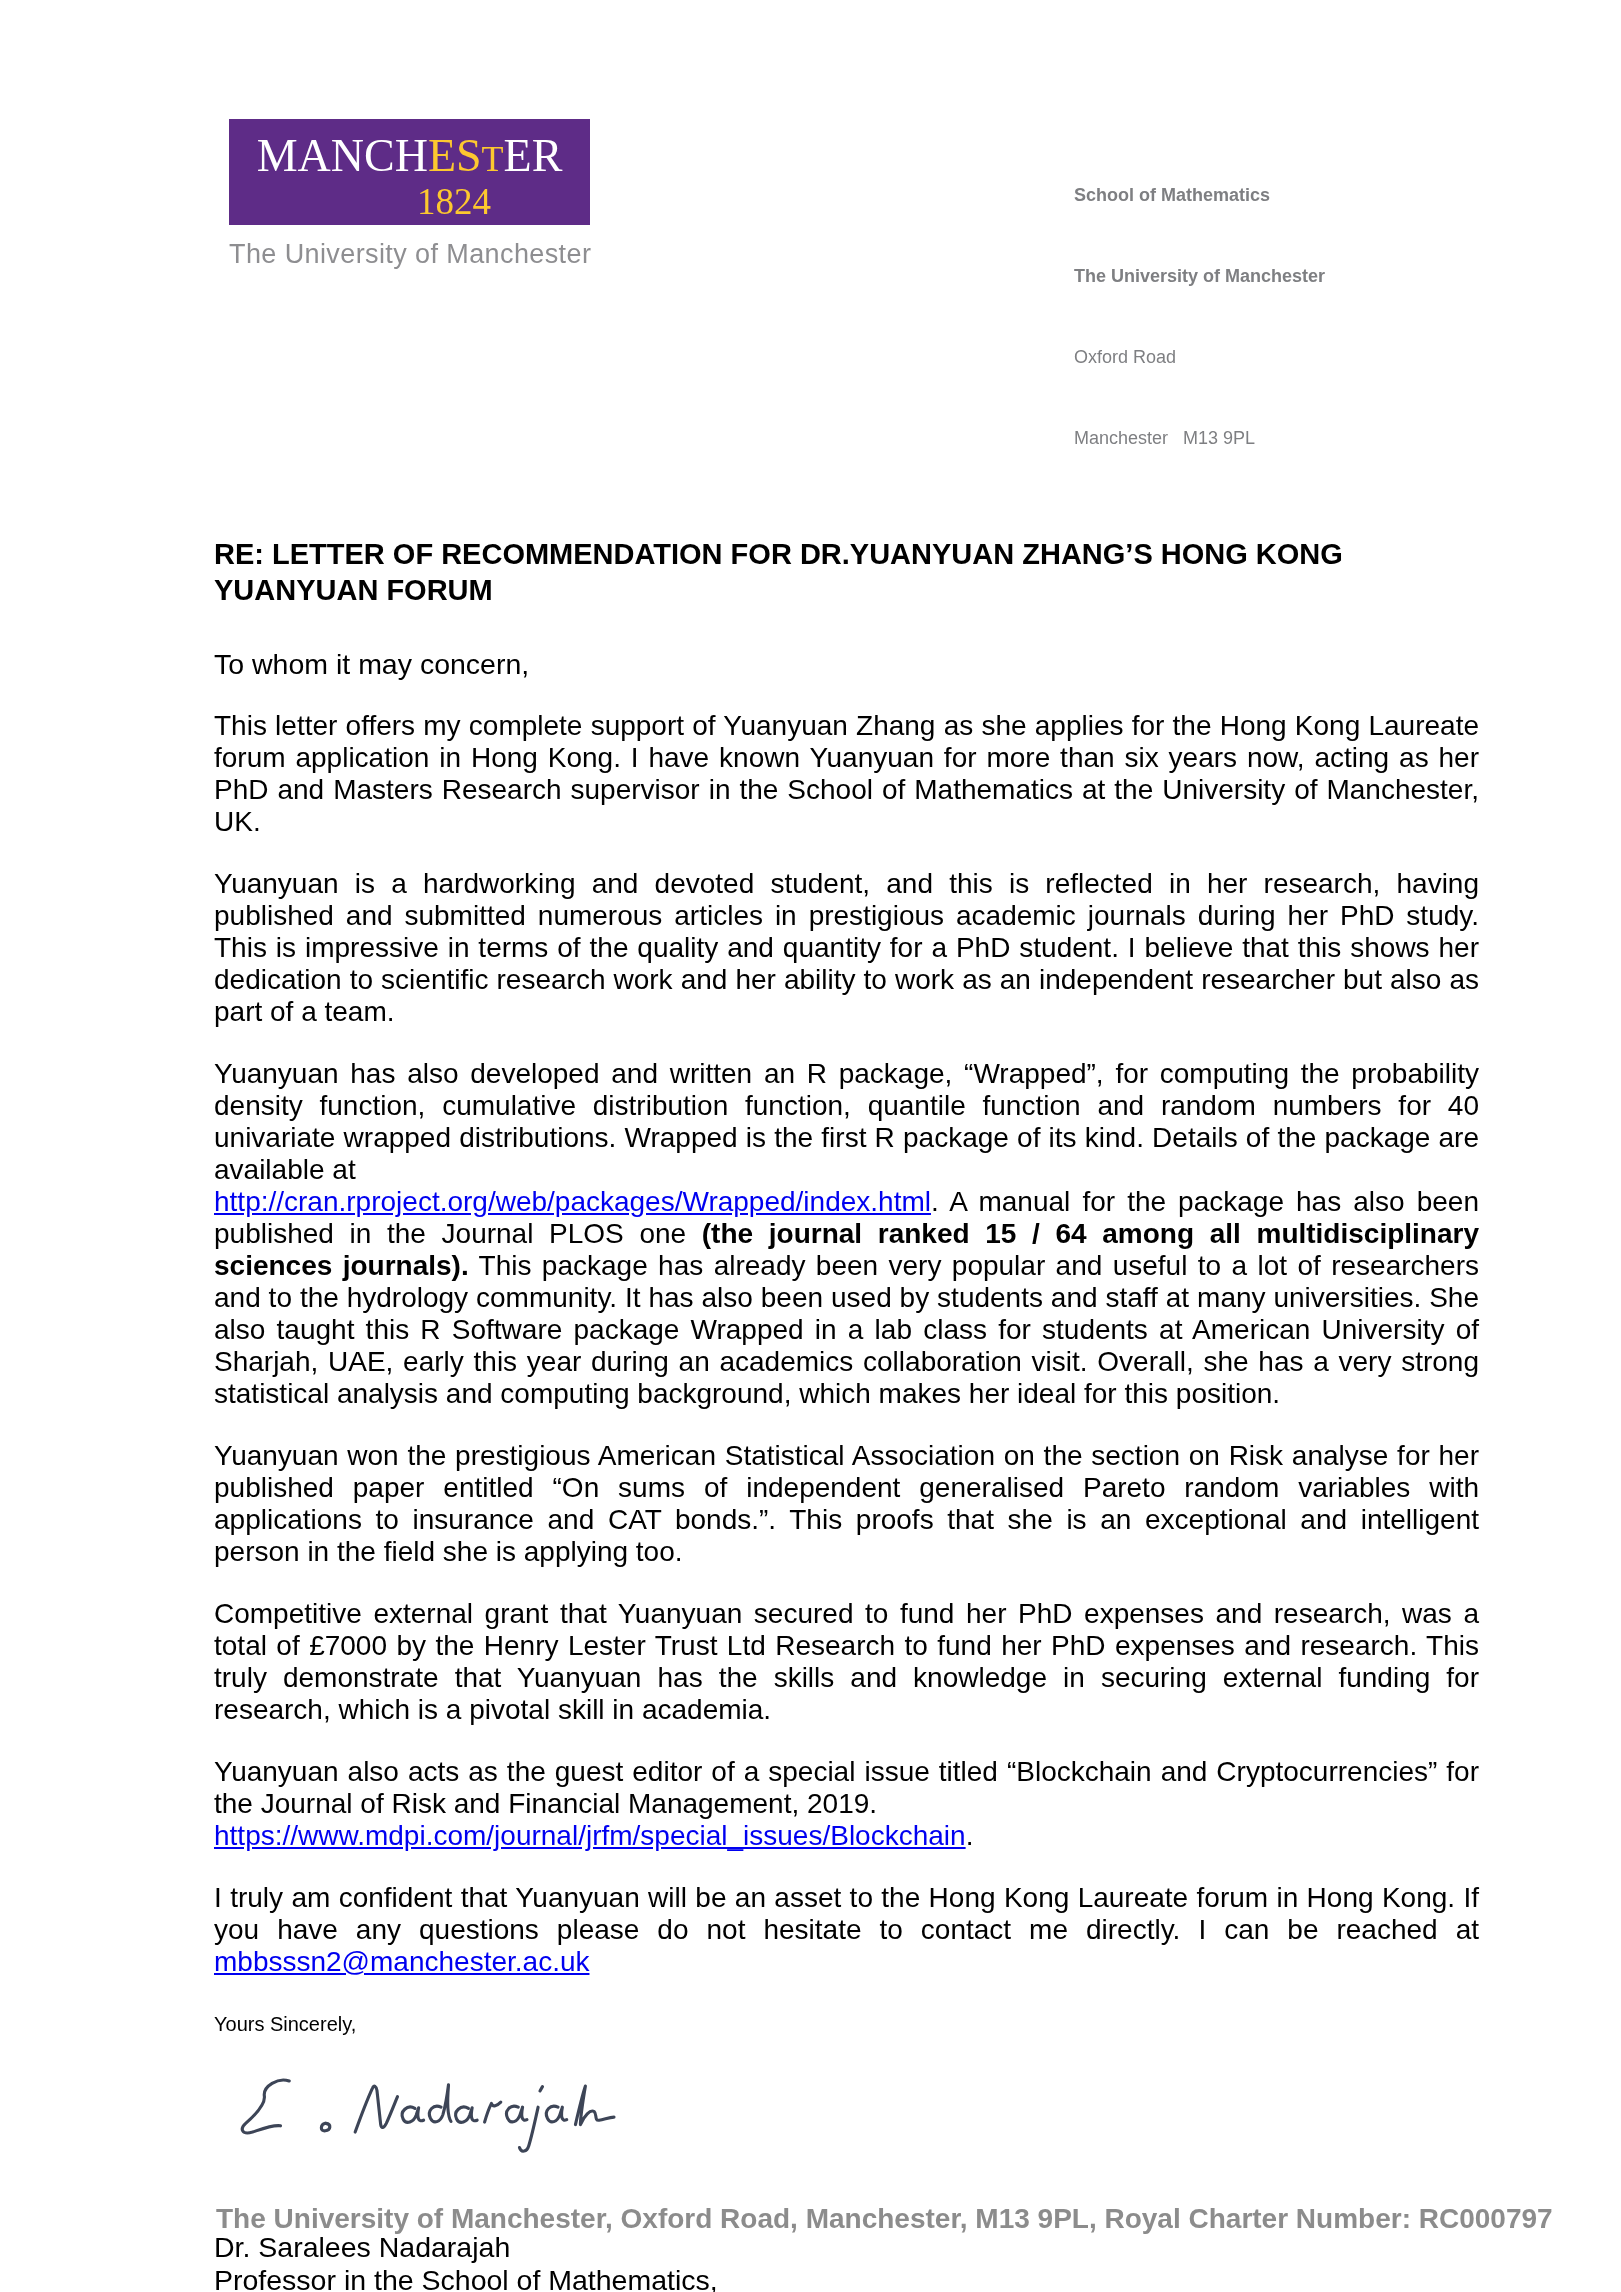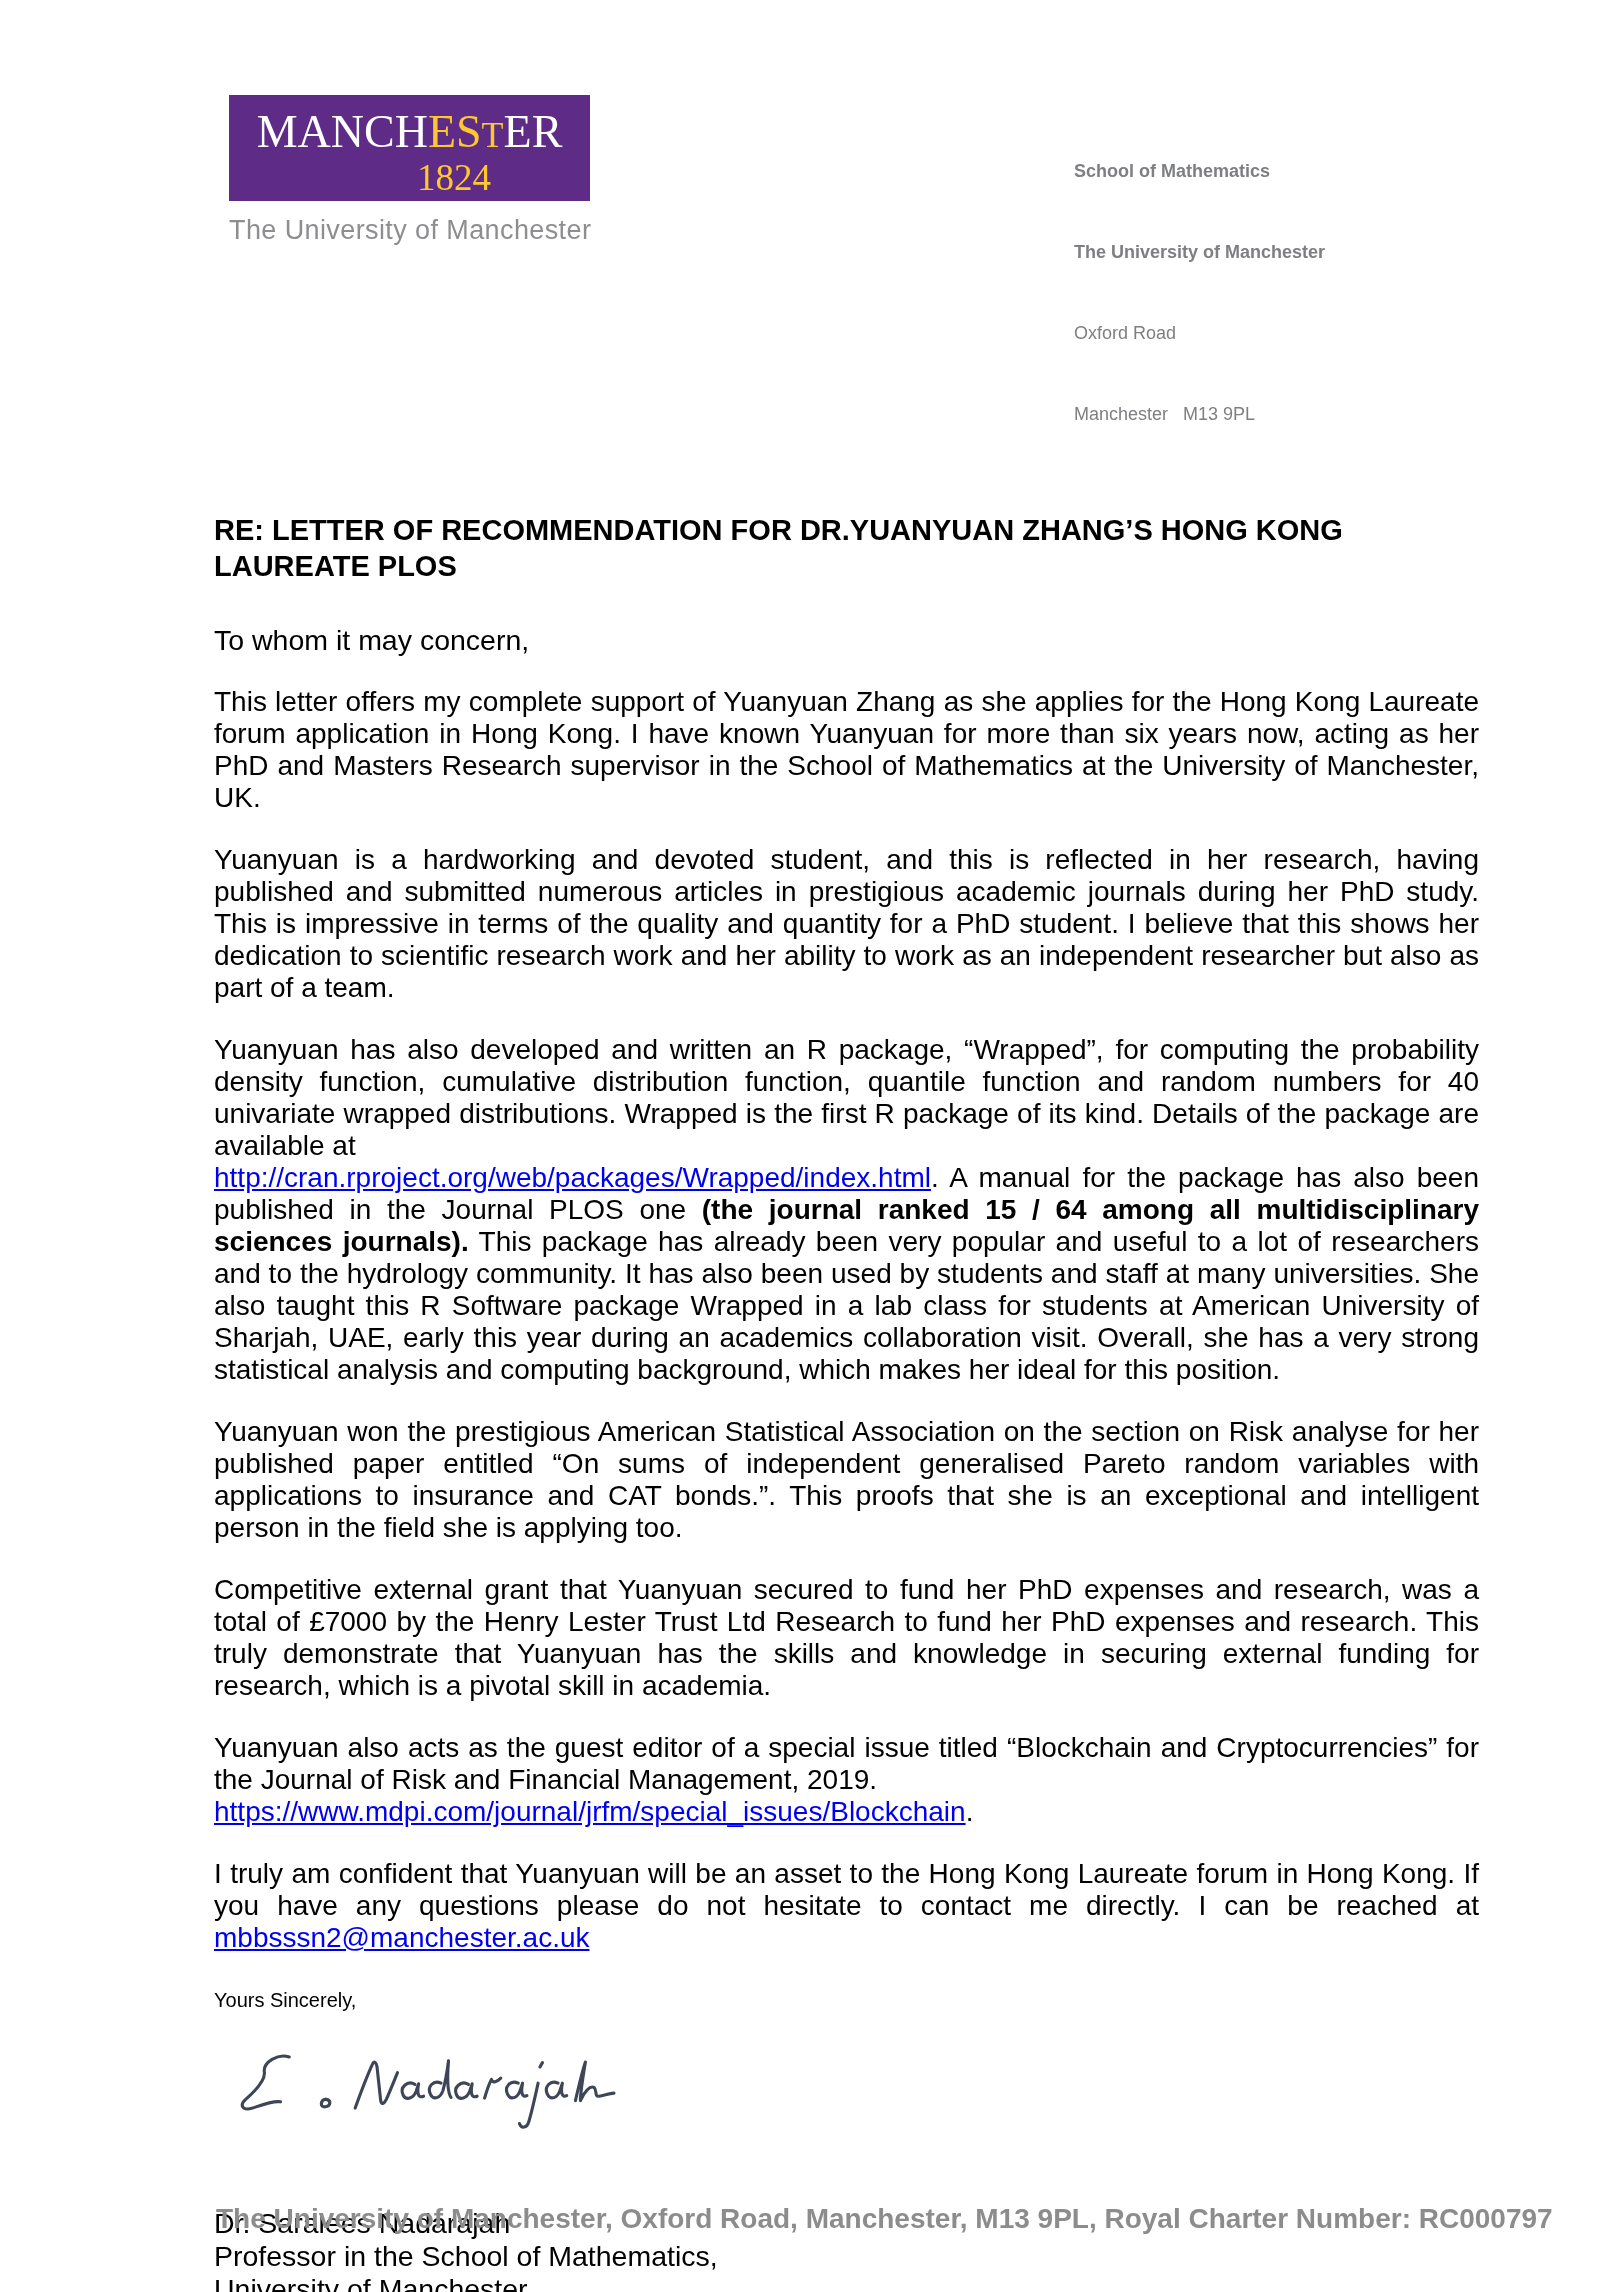--- a/index.html
+++ b/index.html
@@ -10,21 +10,21 @@
     --ink:#3D4557;
   }
   *{margin:0;padding:0;box-sizing:border-box;}
   html,body{background:#ffffff;}
   body{
     width:1622px;height:2293px;position:relative;
     font-family:"Liberation Sans","DejaVu Sans",sans-serif;
     color:#000;
   }
   .content{position:absolute;left:214px;top:0;width:1265px;}
-  .header{display:flex;justify-content:space-between;align-items:flex-start;padding-top:95px;}
+  .header{display:flex;justify-content:space-between;align-items:flex-start;padding-top:119px;}
   .logo-block{margin-left:15px;}
   .logo-box{
     width:361px;height:106px;background:var(--purple);
     color:#fff;text-align:center;padding-top:14.3px;
     font-family:"Liberation Serif","DejaVu Serif",serif;
   }
   .wordmark{font-size:46px;line-height:46px;white-space:nowrap;}
   .wm-yellow{color:var(--yellow);}
   .wm-small{font-size:36px;}
   .logo-year{font-size:37px;line-height:39px;color:var(--yellow);padding-left:89px;text-align:center;}
@@ -56,21 +56,21 @@
       <div class="logo-tagline">The University of Manchester</div>
     </div>
     <div class="addr">
       <div class="addr-bold">School of Mathematics</div>
       <div class="addr-bold">The University of Manchester</div>
       <div>Oxford Road</div>
       <div>Manchester   M13 9PL</div>
     </div>
   </div>
 
-  <div class="subject">RE: LETTER OF RECOMMENDATION FOR DR.YUANYUAN ZHANG’S HONG KONG LAUREATE PLOS</div>
+  <div class="subject">RE: LETTER OF RECOMMENDATION FOR DR.YUANYUAN ZHANG’S HONG KONG YUANYUAN FORUM</div>
 
   <div class="salutation">To whom it may concern,</div>
 
   <p class="para"><span>This letter offers my complete support of Yuanyuan Zhang as she applies for the Hong Kong Laureate forum application in Hong Kong. I have known Yuanyuan for more than six years now, acting as her PhD and Masters Research supervisor in the School of Mathematics at the University of Manchester, UK.</span></p>
   <p class="para"><span>Yuanyuan is a hardworking and devoted student, and this is reflected in her research, having published and submitted numerous articles in prestigious academic journals during her PhD study. This is impressive in terms of the quality and quantity for a PhD student. I believe that this shows her dedication to scientific research work and her ability to work as an independent researcher but also as part of a team.</span></p>
   <p class="para"><span>Yuanyuan has also developed and written an R package, “Wrapped”, for computing the probability density function, cumulative distribution function, quantile function and random numbers for 40 univariate wrapped distributions. Wrapped is the first R package of its kind. Details of the package are available at</span><br><a href="#">http://cran.rproject.org/web/packages/Wrapped/index.html</a><span>. A manual for the package has also been published in the Journal PLOS one </span><strong>(the journal ranked 15 / 64 among all multidisciplinary sciences journals).</strong><span> This package has already been very popular and useful to a lot of researchers and to the hydrology community. It has also been used by students and staff at many universities. She also taught this R Software package Wrapped in a lab class for students at American University of Sharjah, UAE, early this year during an academics collaboration visit. Overall, she has a very strong statistical analysis and computing background, which makes her ideal for this position.</span></p>
   <p class="para"><span>Yuanyuan won the prestigious American Statistical Association on the section on Risk analyse for her published paper entitled “On sums of independent generalised Pareto random variables with applications to insurance and CAT bonds.”. This proofs that she is an exceptional and intelligent person in the field she is applying too.</span></p>
   <p class="para"><span>Competitive external grant that Yuanyuan secured to fund her PhD expenses and research, was a total of £7000 by the Henry Lester Trust Ltd Research to fund her PhD expenses and research. This truly demonstrate that Yuanyuan has the skills and knowledge in securing external funding for research, which is a pivotal skill in academia.</span></p>
   <p class="para"><span>Yuanyuan also acts as the guest editor of a special issue titled “Blockchain and Cryptocurrencies” for the Journal of Risk and Financial Management, 2019.</span><br><a href="#">https://www.mdpi.com/journal/jrfm/special_issues/Blockchain</a><span>.</span></p>
   <p class="para"><span>I truly am confident that Yuanyuan will be an asset to the Hong Kong Laureate forum in Hong Kong. If you have any questions please do not hesitate to contact me directly. I can be reached at </span><a href="#">mbbsssn2@manchester.ac.uk</a></p>

